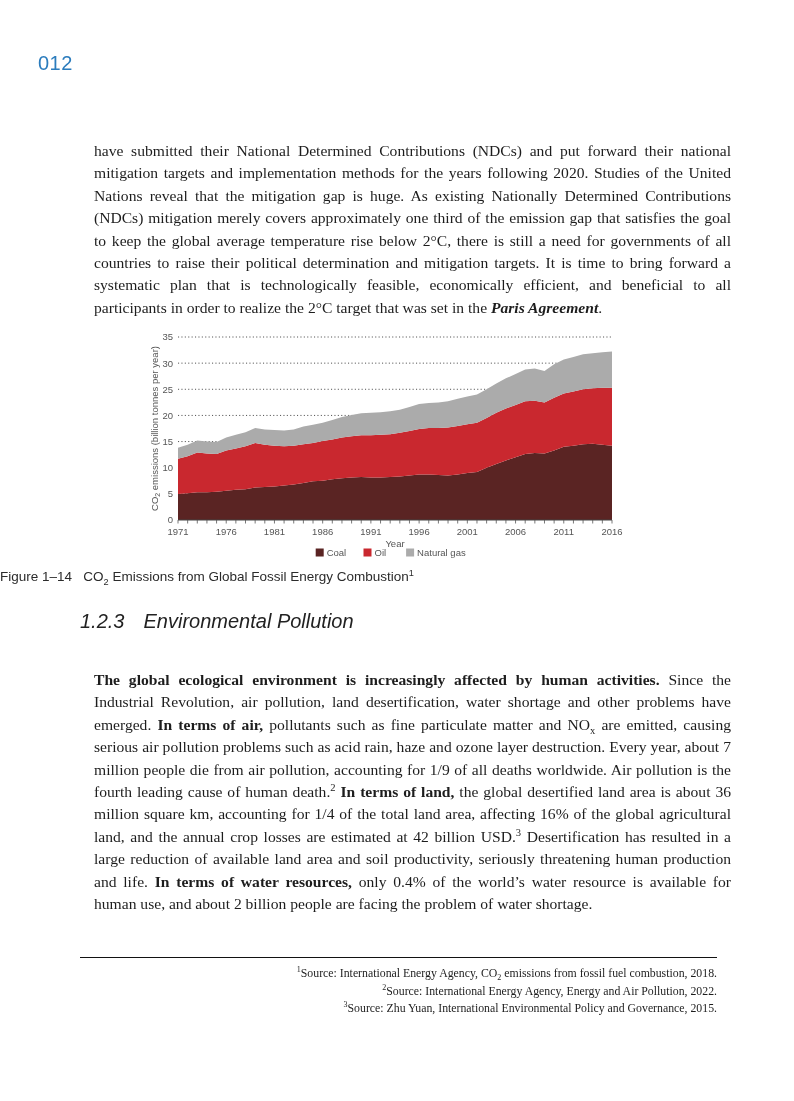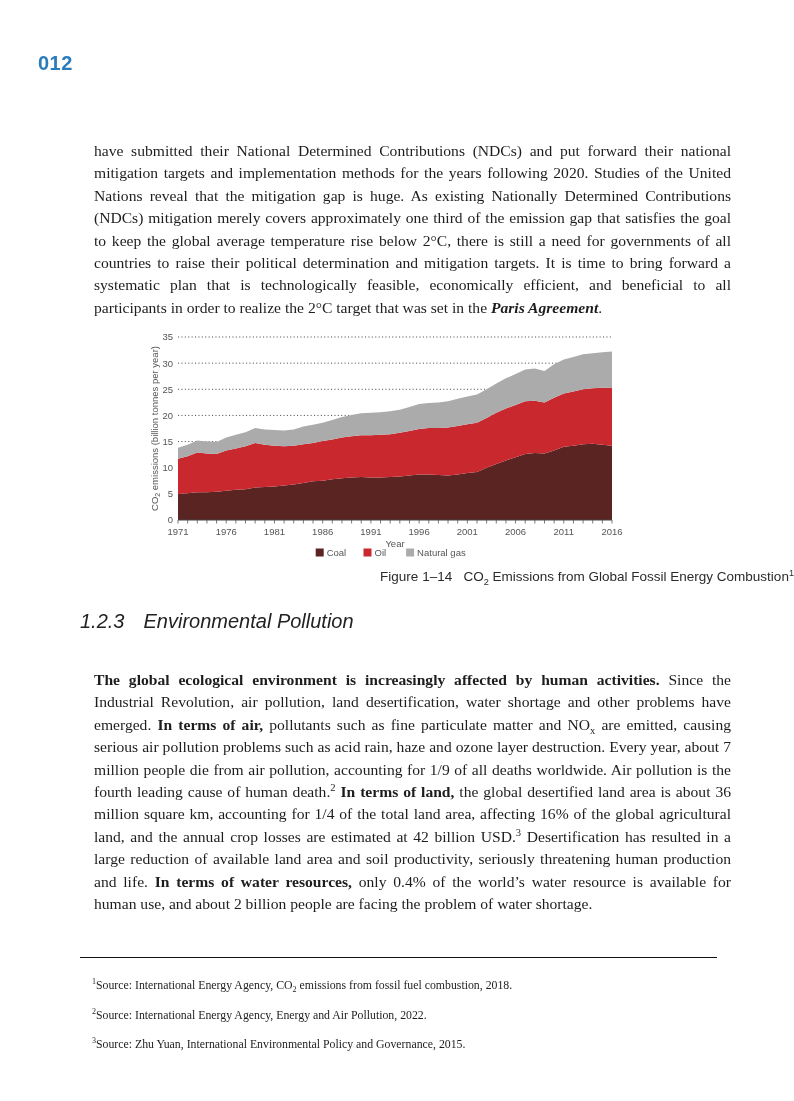--- a/index.html
+++ b/index.html
@@ -4,46 +4,46 @@
 <style>
   html,body{margin:0;padding:0;}
   body{
     width:794px;height:1101px;position:relative;background:#ffffff;
     font-family:"Liberation Serif","DejaVu Serif",serif;color:#1d1d1d;
     overflow:hidden;
   }
   .page-number{
     position:absolute;left:38px;top:52px;
     font-family:"Liberation Sans","DejaVu Sans",sans-serif;
-    font-weight:700;font-size:20px;letter-spacing:.5px;color:#2b7cbd;
+    font-weight:400;font-size:20px;letter-spacing:.5px;color:#2b7cbd;
   }
   .body-text{
     position:absolute;left:80px;width:637px;margin:14px;
     font-size:15.6px;line-height:22.4px;text-align:justify;
   }
   .intro{top:126px;}
   .pollution{top:655px;}
   sup{font-size:68%;line-height:0;vertical-align:super;}
   sub{font-size:68%;line-height:0;vertical-align:sub;}
   #co2-chart{position:absolute;left:148px;top:330px;}
   #co2-chart text{font-family:"Liberation Sans","DejaVu Sans",sans-serif;font-size:9.5px;fill:#555;}
   .caption{
-    position:absolute;left:0;top:569px;width:794px;text-align:right;
+    position:absolute;left:0;top:569px;width:794px;text-align:left;
     font-family:"Liberation Sans","DejaVu Sans",sans-serif;
     font-size:13.5px;color:#2b2b2b;white-space:pre-wrap;margin:0;
   }
   .section-heading{
     position:absolute;left:80px;top:610px;margin:0;
     font-family:"Liberation Sans","DejaVu Sans",sans-serif;
     font-size:20px;font-weight:400;color:#222;font-style:italic;
   }
   .section-heading .sec-num{margin-right:19px;}
   .footnote-rule{position:absolute;left:80px;top:957px;width:637px;border-top:1.6px solid #121212;height:0;}
   .footnotes{position:absolute;left:80px;top:965px;width:637px;font-size:11.8px;line-height:17.6px;color:#1d1d1d;}
-  .footnote{margin:12px;}
+  .footnote{margin:0;text-align:right;}
 </style>
 </head>
 <body>
 
 <div class="page-number">012</div>
 
 <p class="body-text intro"><span>have submitted their National Determined Contributions (NDCs) and put forward their national mitigation targets and implementation methods for the years following 2020. Studies of the United Nations reveal that the mitigation gap is huge. As existing Nationally Determined Contributions (NDCs) mitigation merely covers approximately one third of the emission gap that satisfies the goal to keep the global average temperature rise below 2°C, there is still a need for governments of all countries to raise their political determination and mitigation targets. It is time to bring forward a systematic plan that is technologically feasible, economically efficient, and beneficial to all participants in order to realize the 2°C target that was set in the </span><span style="font-weight: bold; font-style: italic;">Paris Agreement</span><span>.</span></p>
 
 <svg id="co2-chart" width="482" height="242" viewBox="0 0 482 242">
     <g>

